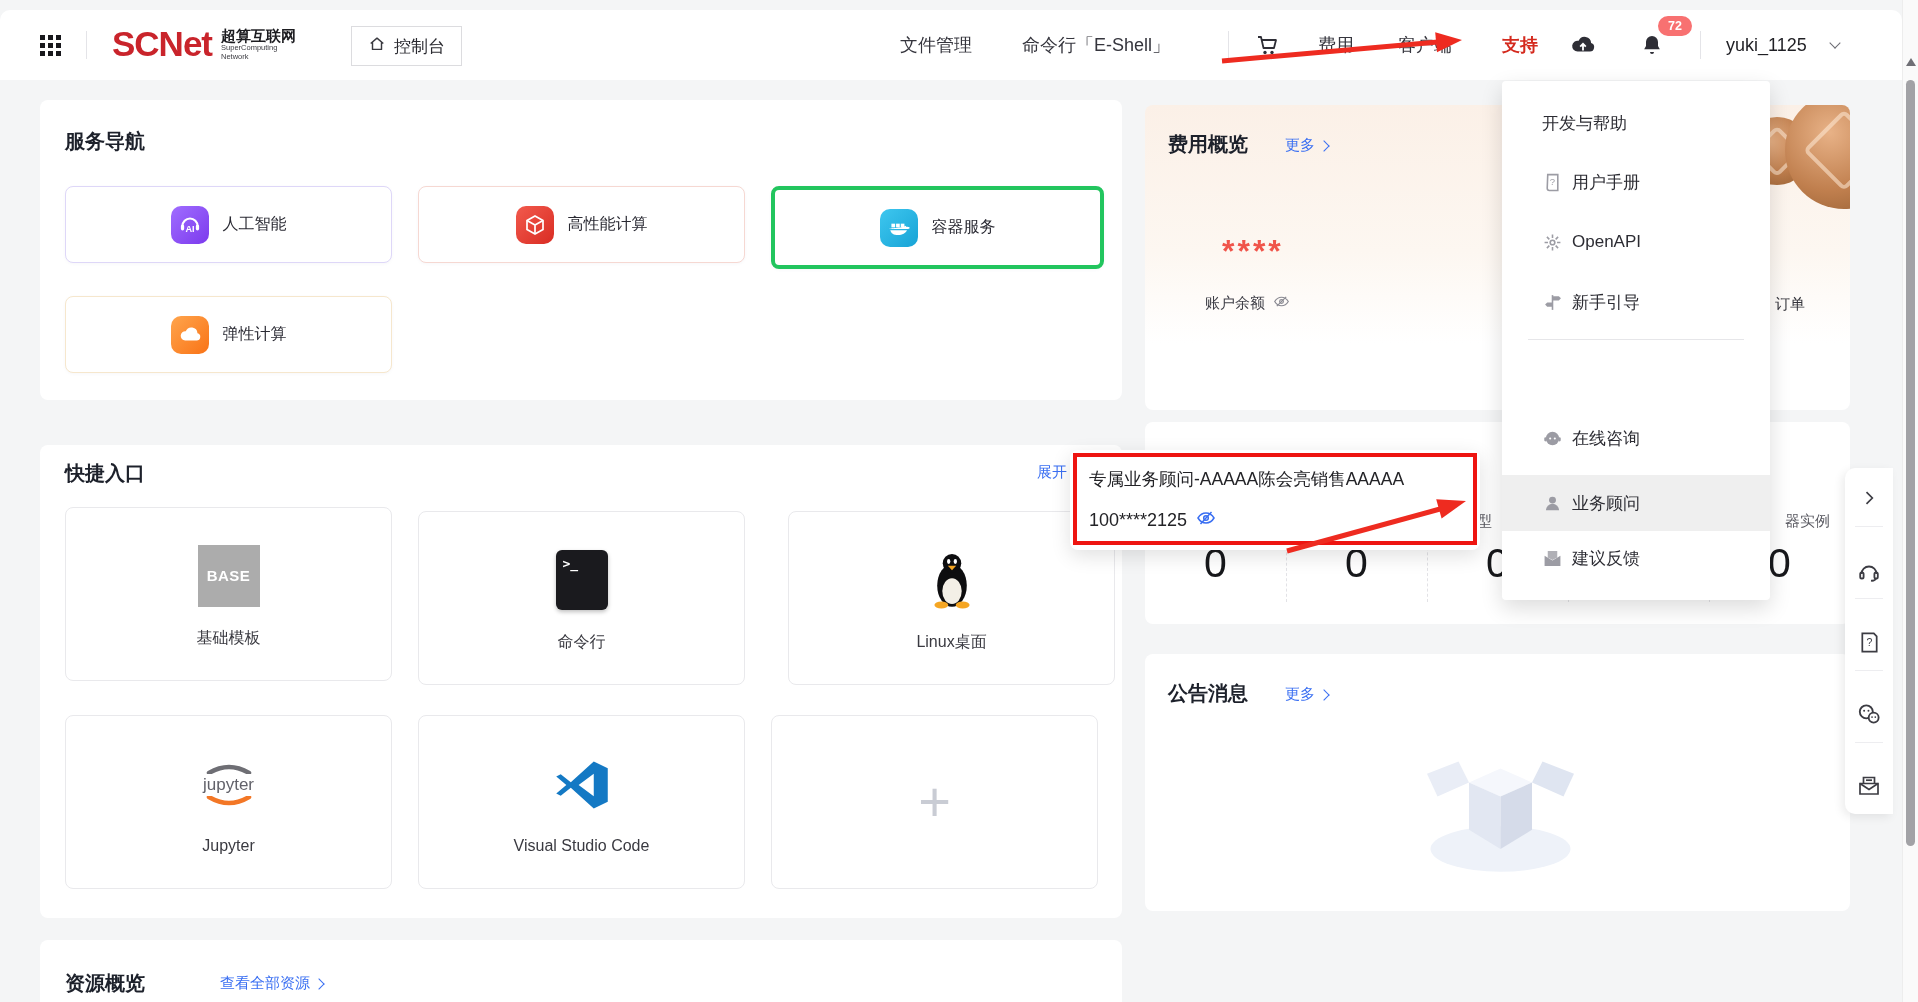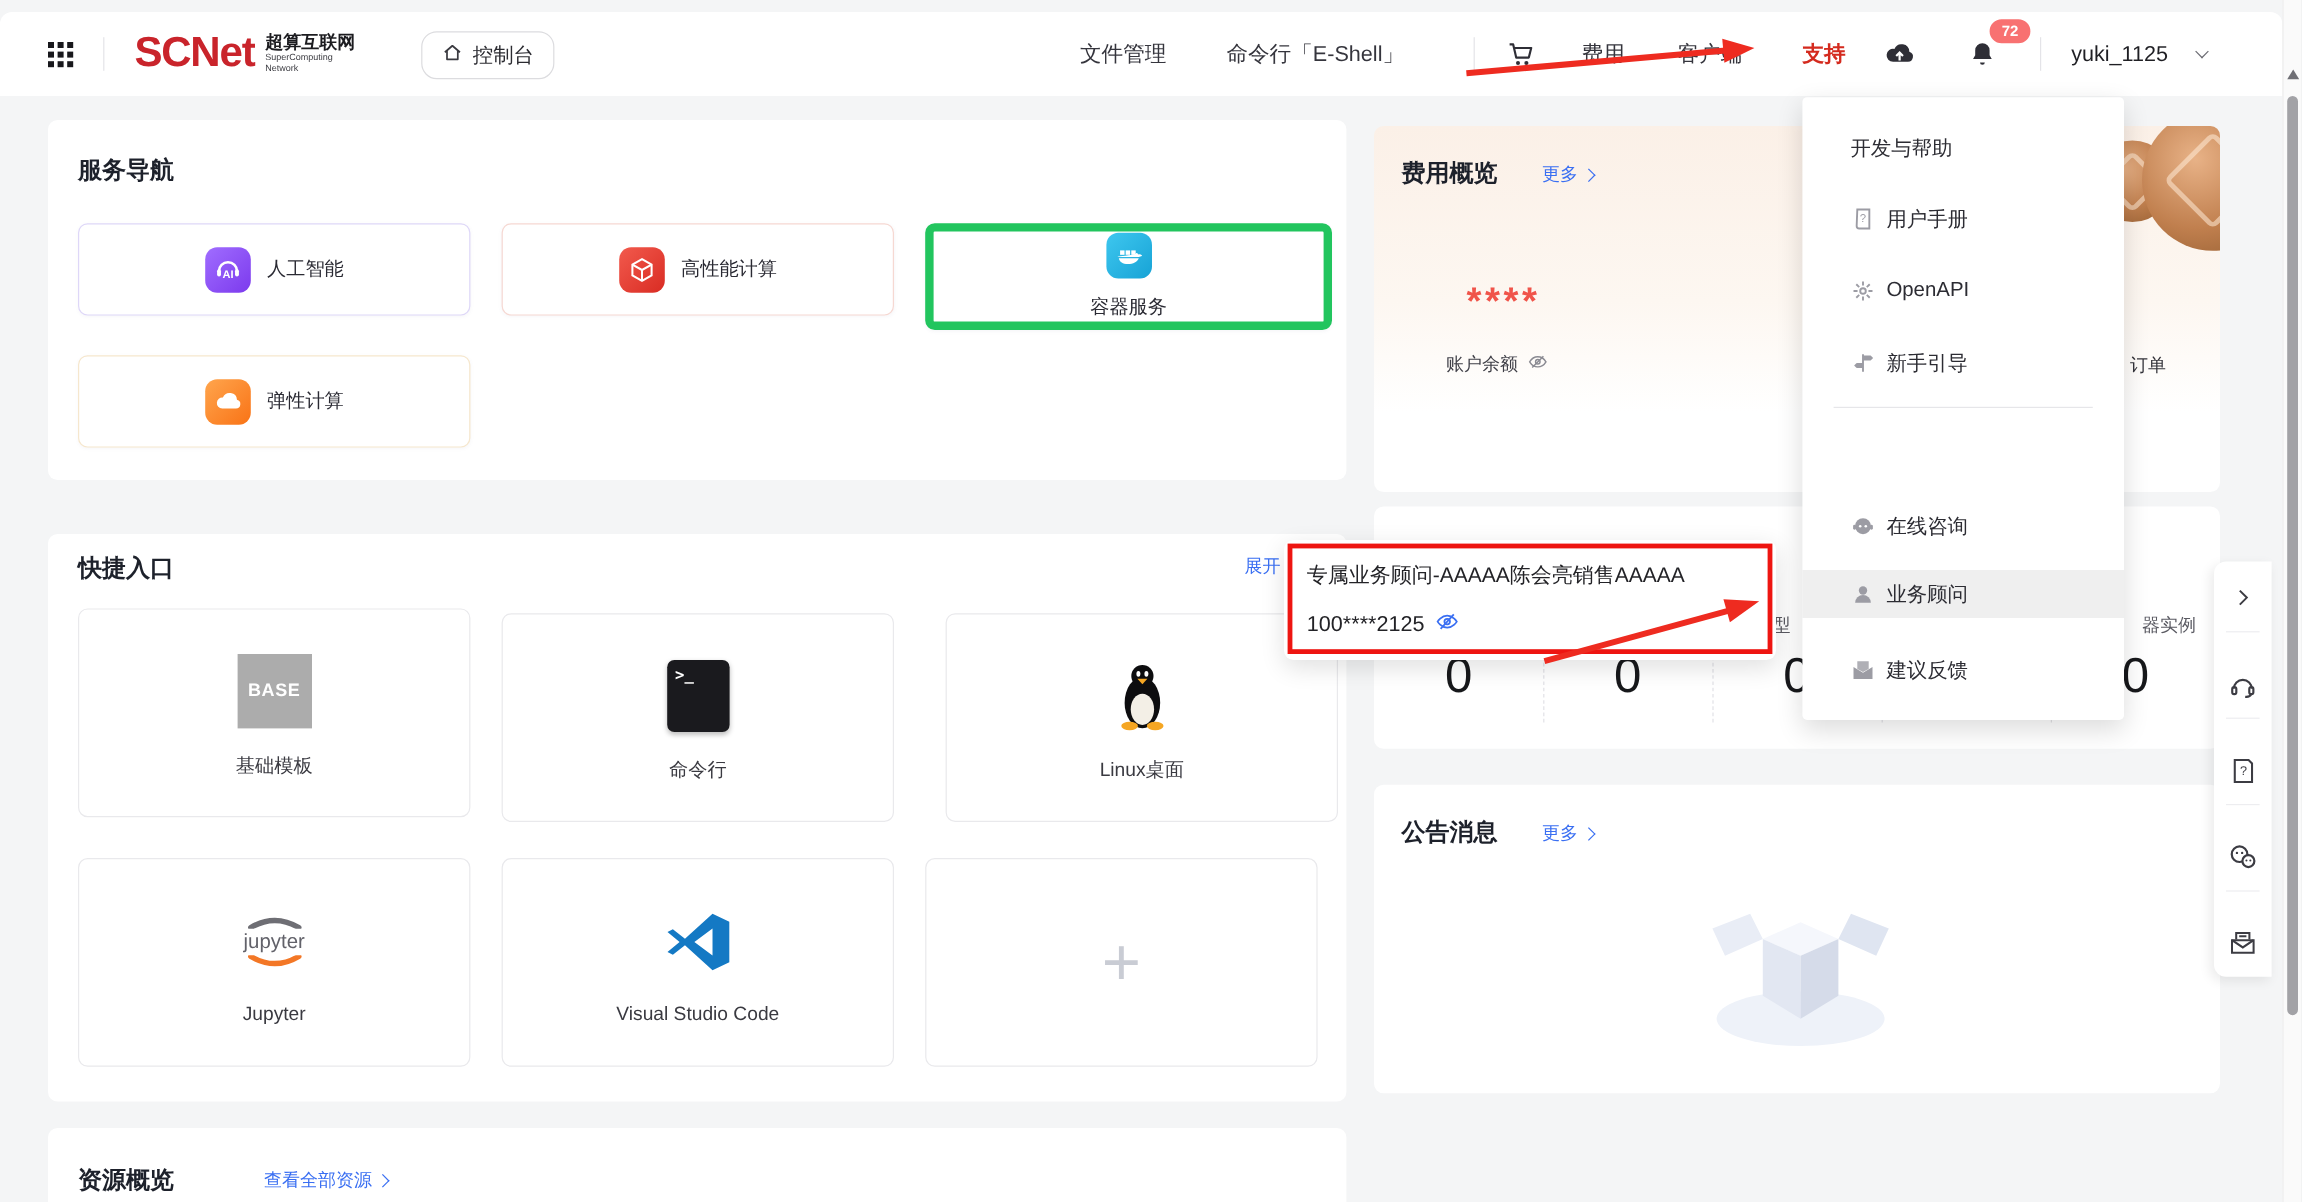--- a/index.html
+++ b/index.html
@@ -8,21 +8,21 @@
   
   #topbar{left:0;top:10px;width:1902px;height:70px;background:#fff;border-radius:10px 10px 0 0;}
   .tb-item{position:absolute;top:0;height:70px;display:flex;align-items:center;font-size:18px;color:#35353d;cursor:pointer;}
   .tb-divider{position:absolute;top:21px;width:1px;height:28px;background:#e4e4e8;}
   #grid-icon{left:40px;top:25px;width:21px;height:21px;display:grid;grid-template-columns:repeat(3,5px);grid-template-rows:repeat(3,5px);gap:3px;}
   #grid-icon i{background:#18181c;}
   #logo{left:112px;top:14px;display:flex;align-items:center;gap:9px;}
   #logo .brand{font-size:35px;font-weight:bold;color:#c9242b;letter-spacing:-1px;}
   #logo .cn{font-size:15px;font-weight:bold;color:#1c1c20;line-height:17px;}
   #logo .en{font-size:7.5px;color:#3c3c42;line-height:8.5px;}
-  #console-btn{left:351px;top:16px;height:38px;padding:0 16px;border:1px solid #dcdcdf;border-radius:13px;display:flex;align-items:center;gap:8px;font-size:17px;color:#2b2b31;background:#fff;cursor:pointer;}
+  #console-btn{left:351px;top:16px;height:38px;padding:0 16px;border:1px solid #dcdcdf;border-radius:0;display:flex;align-items:center;gap:8px;font-size:17px;color:#2b2b31;background:#fff;cursor:pointer;}
   .red{color:#d42a1e;}
   #badge{left:1656px;top:4px;min-width:22px;padding:0 6px;height:20px;background:#f87171;border:2px solid #fff;border-radius:12px;color:#fff;font-size:12.5px;display:flex;align-items:center;justify-content:center;font-weight:bold;}
   .chev{display:inline-block;width:7px;height:7px;border-top:1.5px solid;border-right:1.5px solid;transform:rotate(45deg);}
   .chev-down{transform:rotate(135deg);}
   
   .panel{position:absolute;background:#fff;border-radius:8px;}
   .p-title{position:absolute;font-size:20px;font-weight:bold;color:#1d212b;}
   .link{color:#3a6ff2;font-size:15px;display:flex;align-items:center;gap:5px;cursor:pointer;}
   
   .svc-card{position:absolute;width:325px;height:75px;background:#fff;border-radius:8px;display:flex;align-items:center;justify-content:center;gap:14px;cursor:pointer;box-shadow:0 1px 3px rgba(120,120,150,.06);}
@@ -160,21 +160,21 @@
     </div>
     <div class="svc-card" style="left:378px;top:86px;border:1px solid #f6d8d2;">
       <span class="svc-icon" style="background:linear-gradient(135deg,#f25a4d,#d92c23);">
         <svg width="24" height="24" viewBox="0 0 24 24">
             <path d="M12 3 20 7.5v9L12 21 4 16.5v-9z" fill="none" stroke="#fff" stroke-width="1.7"></path>
             <path d="M4 7.5 12 12l8-4.5 M12 12v9" fill="none" stroke="#fff" stroke-width="1.7"></path>
           </svg>
       </span>
       <span class="svc-label">高性能计算</span>
     </div>
-    <div class="svc-card" style="left:731px;top:86px;border:7px solid #22c55e;flex-direction:column;">
+    <div class="svc-card" style="left:731px;top:86px;border:4px solid #22c55e;">
       <span class="svc-icon" style="background:linear-gradient(135deg,#3ec7ef,#17a3d6);">
         <svg width="26" height="26" viewBox="0 0 24 24">
             <rect x="5" y="8" width="3.4" height="3.4" fill="#fff"></rect>
             <rect x="9.3" y="8" width="3.4" height="3.4" fill="#fff"></rect>
             <rect x="13.6" y="8" width="3.4" height="3.4" fill="#fff"></rect>
             <path d="M3 13h16.5c1.5 0 2.5-1 2.5-1s-1-1.4-2.6-1l-.4.1C18.6 10 17.4 10 17.4 10c0 2-13.4 2-14.4 3z" fill="#fff"></path>
             <path d="M4 14c.6 2.8 3 4.5 7 4.5s7.2-1.8 8.4-4.5z" fill="#fff"></path>
           </svg>
       </span>
       <span class="svc-label">容器服务</span>
@@ -355,21 +355,21 @@
           <svg width="19" height="19" viewBox="0 0 18 18">
             <circle cx="9" cy="9" r="6.3" fill="#9c9ca4"></circle>
             <circle cx="6.8" cy="9" r="1" fill="#fff"></circle>
             <circle cx="11.2" cy="9" r="1" fill="#fff"></circle>
             <rect x="1.2" y="7.8" width="2.2" height="4" rx="1.1" fill="#9c9ca4"></rect>
             <rect x="14.6" y="7.8" width="2.2" height="4" rx="1.1" fill="#9c9ca4"></rect>
           </svg>
         </span>
       <span class="dd-tx">在线咨询</span>
     </div>
-    <div class="dd-row dd-hl" style="top:394px;height:40px;">
+    <div class="dd-row dd-hl" style="top:394px;height:56px;">
       <span class="dd-ic">
           <svg width="19" height="19" viewBox="0 0 18 18" fill="#9c9ca4">
             <circle cx="9" cy="5.8" r="3.3"></circle>
             <path d="M2.8 15.5a6.2 6.2 0 0 1 12.4 0z"></path>
           </svg>
         </span>
       <span class="dd-tx">业务顾问</span>
     </div>
     <div class="dd-row" style="top:455px;">
       <span class="dd-ic">

